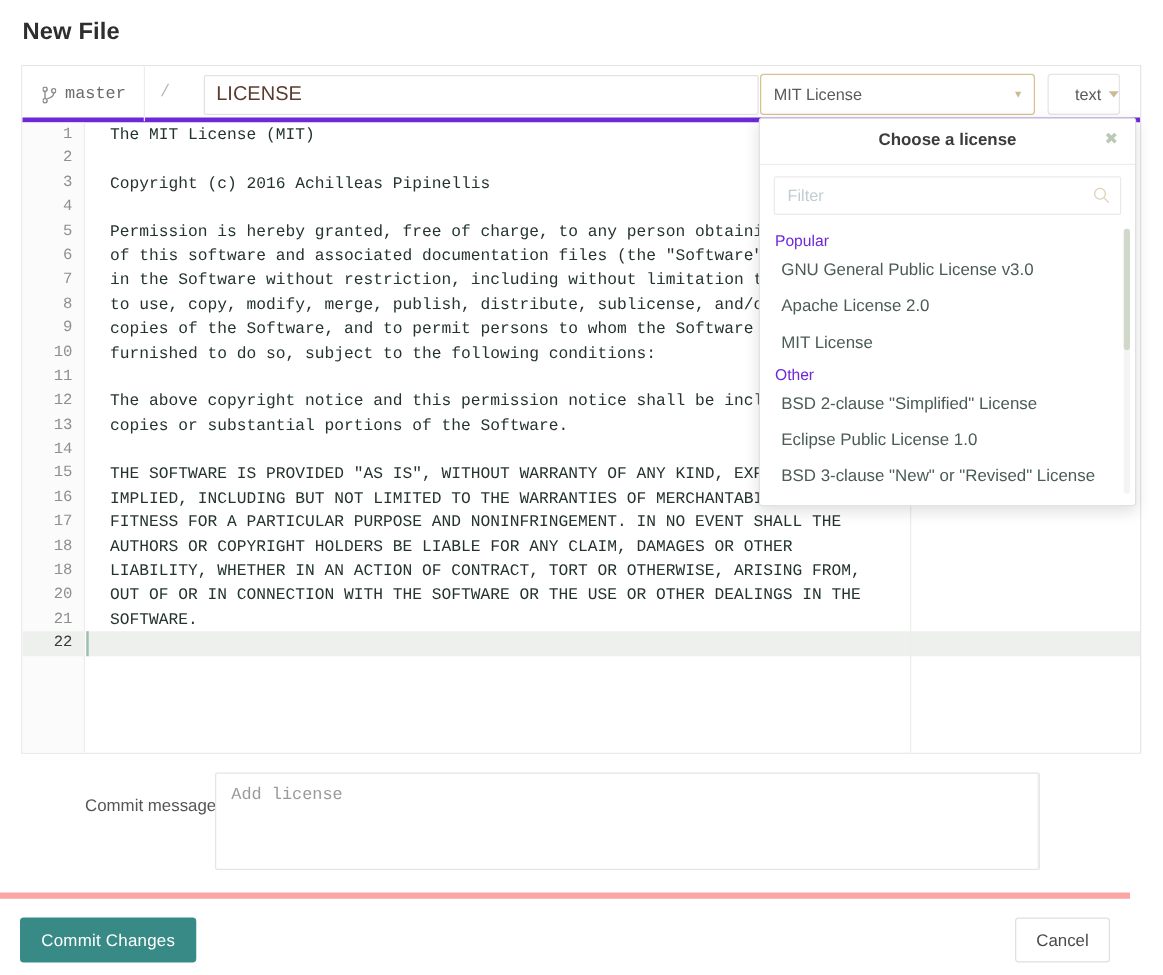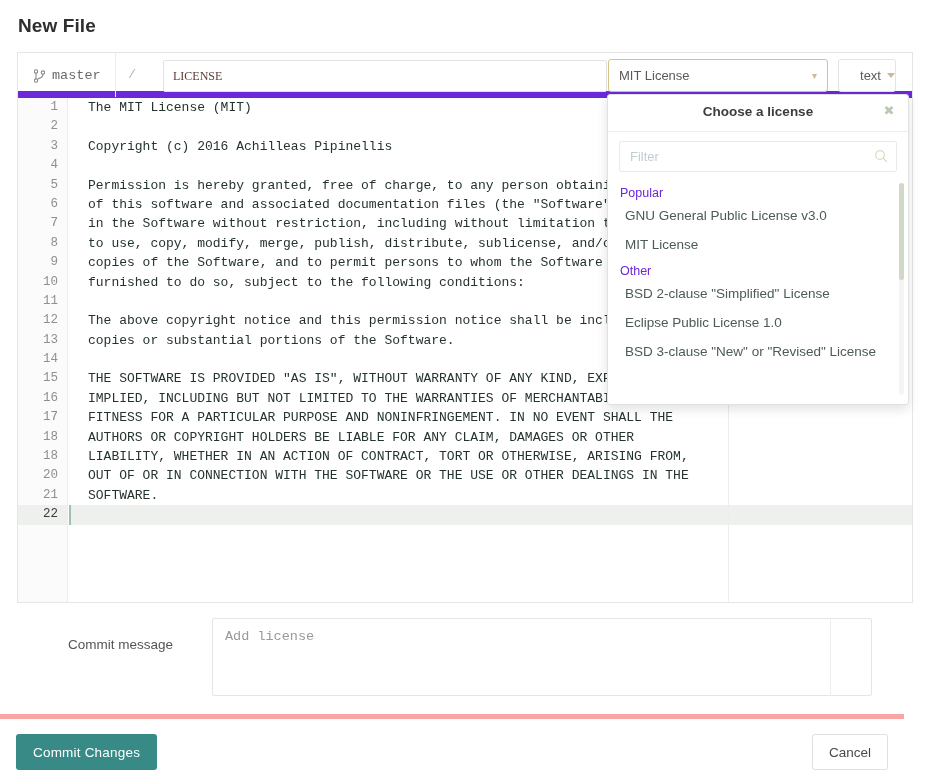--- a/index.html
+++ b/index.html
@@ -37,21 +37,21 @@
     height: 551px;
     border: 1px solid #e5e5e5;
     background: #ffffff;
     box-sizing: border-box;
   }
 
   
   #file-toolbar {
     position: relative;
     height: 45px;
-    border-bottom: 7px solid #6d28d9;
+    border-bottom: 4px solid #6d28d9;
     background: #ffffff;
     box-sizing: border-box;
   }
   .branch-box {
     position: absolute;
     left: 0;
     top: 0;
     height: 44px;
     display: flex;
     align-items: center;
@@ -82,22 +82,22 @@
   }
   #filename-input {
     position: absolute;
     left: 145px;
     top: 7px;
     width: 444px;
     height: 32px;
     border: 1px solid #e2e2e2;
     border-radius: 2px;
     background: #fff;
-    font-family: Liberation Serif, serif;
-    font-size: 12px;
+    font-family: Liberation Sans, sans-serif;
+    font-size: 16px;
     color: #5c3c30;
     padding: 0 9px;
     box-sizing: border-box;
     outline: none;
   }
   #license-select {
     position: absolute;
     left: 608px;
     top: 59px;
     width: 220px;
@@ -333,21 +333,20 @@
     border: 1px solid #e5e5e5;
     border-radius: 2px;
     box-sizing: border-box;
     padding: 10px 12px;
     font-family: "Liberation Mono", monospace;
     font-size: 13.5px;
     color: #24342c;
     resize: none;
     outline: none;
     background: #fff;
-    margin-left: 40px;
   }
   #commit-message::placeholder { color: #9a9a9a; }
   #commit-divider {
     position: absolute;
     left: 813px;
     top: 6px;
     width: 1px;
     height: 78px;
     background: #ededed;
   }
@@ -491,20 +490,21 @@
       <svg width="14" height="14" viewBox="0 0 14 14">
         <circle cx="6" cy="6" r="4.3" fill="none" stroke="#c6b78e" stroke-width="1.2"></circle>
         <line x1="9.2" y1="9.2" x2="13" y2="13" stroke="#c6b78e" stroke-width="1.2"></line>
       </svg>
     </span>
   </div>
 
   <div id="license-list">
       <div class="lic-group">Popular</div>
       <div class="lic-item">GNU General Public License v3.0</div>
+      <div class="lic-item">Apache License 2.0</div>
       <div class="lic-item">MIT License</div>
       <div class="lic-group">Other</div>
       <div class="lic-item">BSD 2-clause "Simplified" License</div>
       <div class="lic-item">Eclipse Public License 1.0</div>
       <div class="lic-item">BSD 3-clause "New" or "Revised" License</div>
     </div>
 
   <div id="license-scrollbar-track">
     <div id="license-scrollbar-thumb"></div>
   </div>

